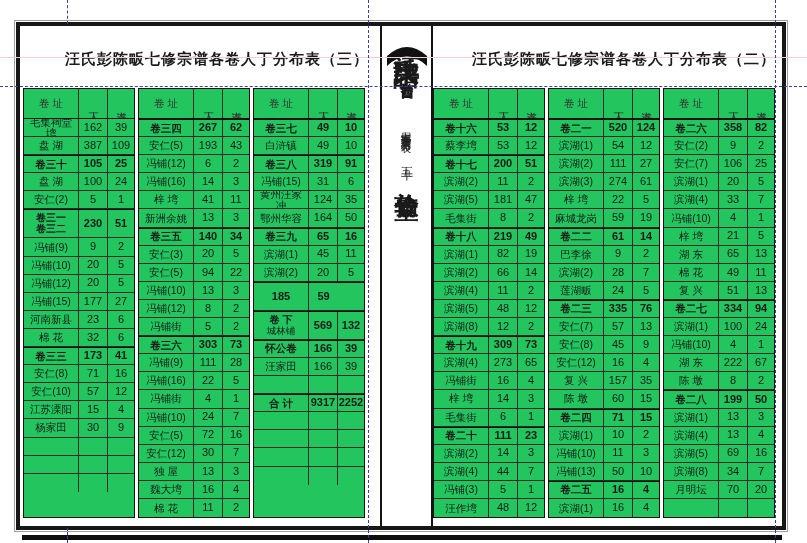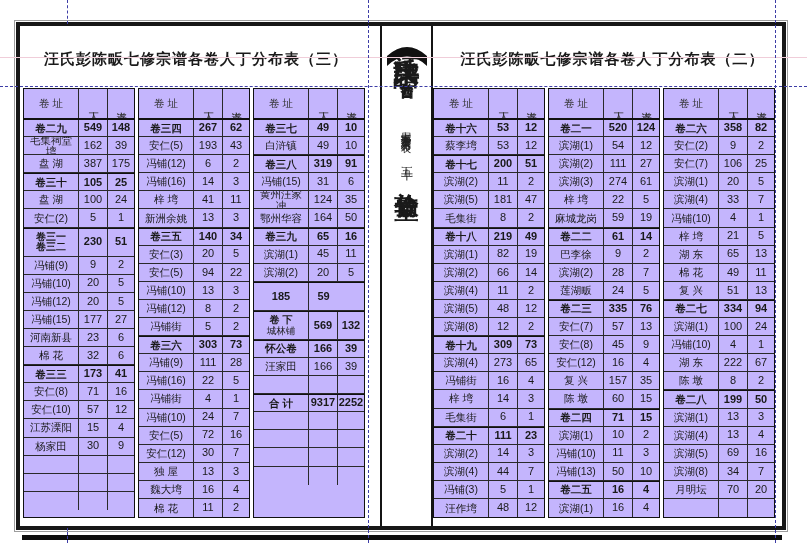--- a/index.html
+++ b/index.html
@@ -9,29 +9,29 @@
   
   .page-frame{position:absolute;left:14px;top:20px;width:774px;height:512px;
               border:1px solid #9d9d9d;padding:1px;background:#fff;}
   .page-inner{width:100%;height:100%;border:4px solid #171717;position:relative;background:#fff;}
   .bottom-bar{position:absolute;left:22px;top:535px;width:760px;height:5px;background:#0d0d0d;}
   
   .vguide{position:absolute;width:0;border-left:1px dashed #3d3da6;z-index:9;}
   .hguide{position:absolute;height:0;border-top:1px dashed #3d3da6;z-index:9;}
   .pink-line{position:absolute;left:0;top:57px;width:807px;height:1px;background:#f0cdd9;z-index:8;}
   
-  .page-title{position:absolute;top:50px;height:22px;text-align:center;z-index:2;
+  .page-title{position:absolute;top:50px;height:22px;text-align:right;z-index:2;
               font-family:"Liberation Serif",serif;font-weight:bold;font-size:15px;letter-spacing:1px;}
   #title-left{left:23px;width:346px;}
   #title-right{left:433px;width:343px;padding-left:16px;}
   
   .gtable{position:absolute;top:88px;display:flex;gap:3px;z-index:2;}
   #table-left{left:23px;}
   #table-right{left:433px;}
-  .tgroup{border:1.5px solid #111;background:#c4b5fd;}
+  .tgroup{border:1.5px solid #111;background:#22c55e;}
   .trow{display:grid;grid-template-columns:55px 29px 26px;height:18.1px;border-bottom:1px solid #2a2a2a;}
   .tgroup .trow:last-child{border-bottom:none;}
   .thead{height:30px;border-bottom:1.2px solid #111;}
   .sp2{height:29px;}
   .brow{border-top:1.4px solid #111;}
   .cell{border-right:1px solid #2a2a2a;display:flex;align-items:center;justify-content:center;
         overflow:hidden;line-height:1.05;}
   .cell.last{border-right:none;}
   .site{font-size:10.5px;padding:0 1px;text-align:center;}
   .num{font-size:11px;}
@@ -73,40 +73,33 @@
   <div class="bottom-bar"></div>
 
   <div id="title-left" class="page-title">汪氏彭陈畈七修宗谱各卷人丁分布表（三）</div>
   <div id="table-left" class="gtable">
       <div class="tgroup">
         <div class="trow thead">
           <div class="cell site hcell">卷 址</div>
           <div class="cell num hcell vhead">人丁</div>
           <div class="cell num hcell vhead last">支谱</div>
         </div>
-        <div class="trow brow">
-          <div class="cell site">
-            <span class="bold">卷二九</span>
-          </div>
-          <div class="cell num bold">549</div>
-          <div class="cell num last bold">148</div>
-        </div>
         <div class="trow">
           <div class="cell site">
             <span>毛集祠堂塆</span>
           </div>
           <div class="cell num">162</div>
           <div class="cell num last">39</div>
         </div>
         <div class="trow">
           <div class="cell site">
             <span>盘 湖</span>
           </div>
           <div class="cell num">387</div>
-          <div class="cell num last">175</div>
+          <div class="cell num last">109</div>
         </div>
         <div class="trow brow">
           <div class="cell site">
             <span class="bold">卷三十</span>
           </div>
           <div class="cell num bold">105</div>
           <div class="cell num last bold">25</div>
         </div>
         <div class="trow">
           <div class="cell site">

